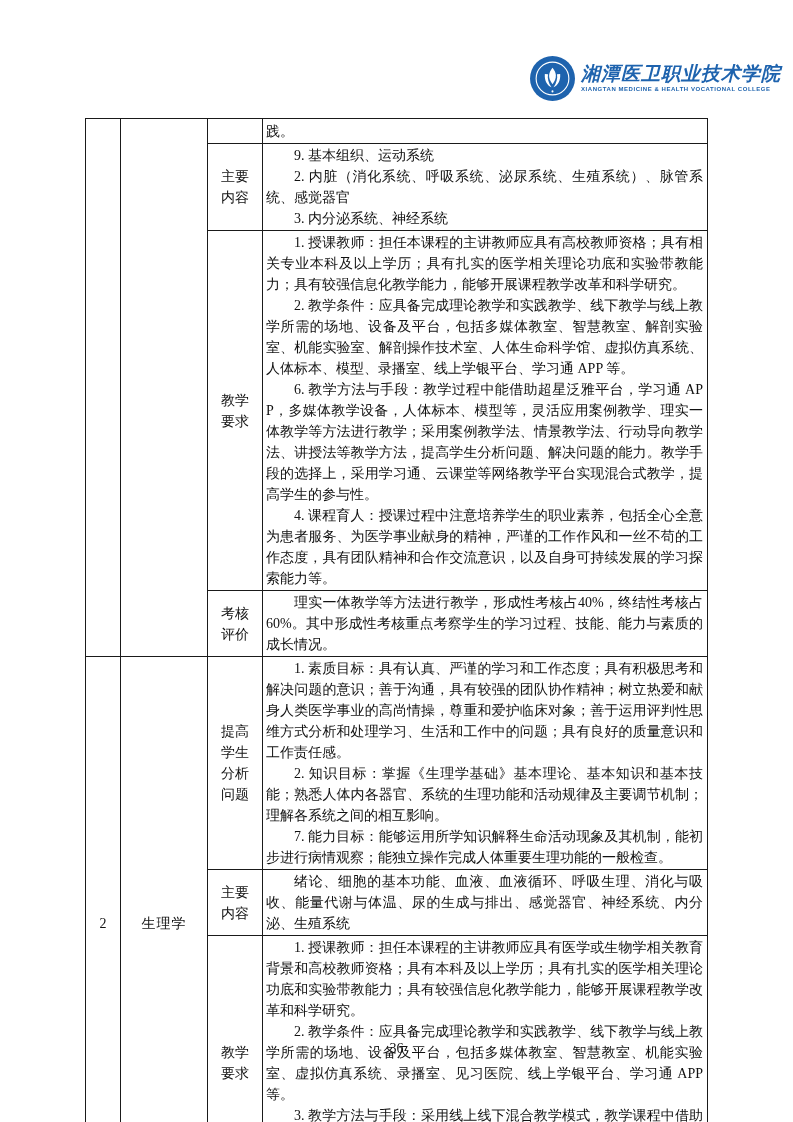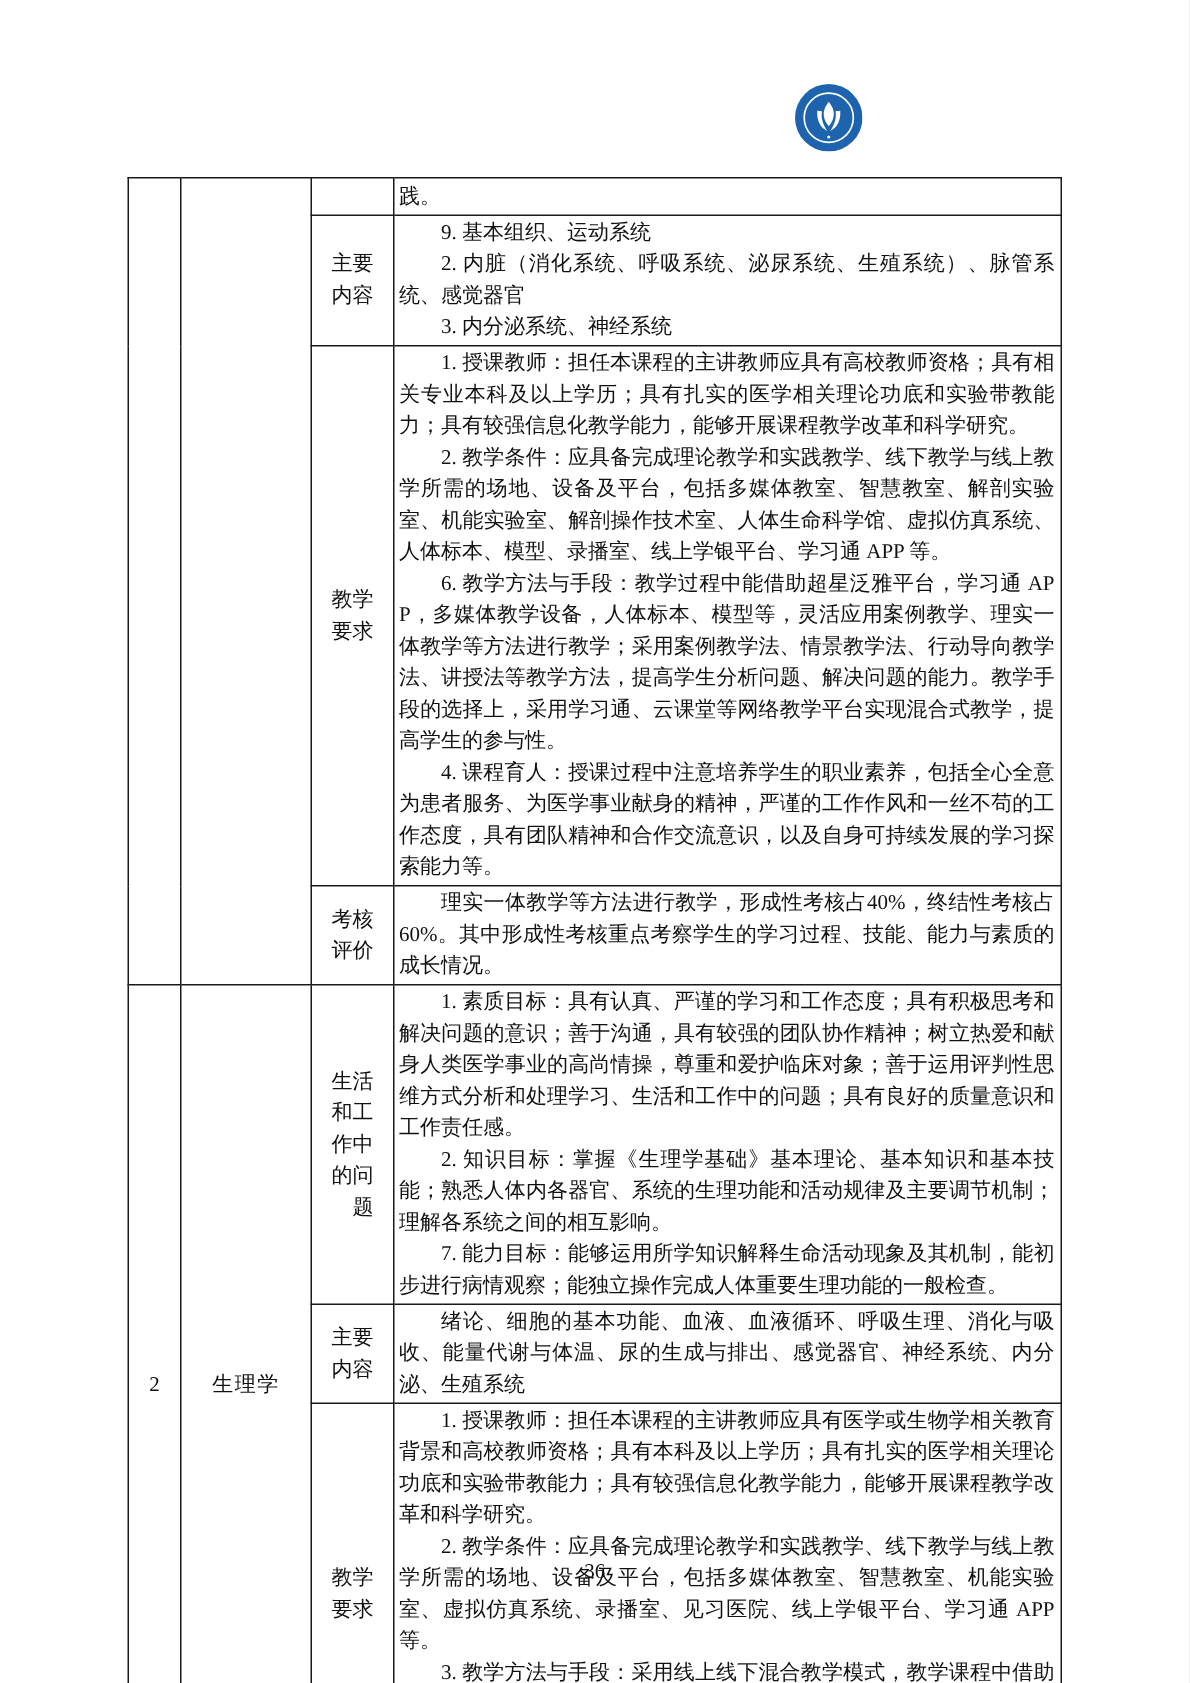--- a/index.html
+++ b/index.html
@@ -35,21 +35,21 @@
     position:absolute; left:85px; top:118px;
     width:622px; border-collapse:collapse; table-layout:fixed;
   }
   .course-table td {
     border:1px solid #1a1a1a;
     vertical-align:middle;
     font-size:14px; line-height:21px;
   }
   td.cell-num   { text-align:center; }
   td.cell-course{ text-align:center; letter-spacing:1px; }
-  td.cell-label { text-align:right; padding:2px 13px; word-break:break-all; }
+  td.cell-label { text-align:left; padding:2px 13px; word-break:break-all; }
   td.cell-content { padding:1px 4px 1px 3px; }
   .para { margin:0; text-indent:2em; word-break:break-all; text-align:justify; }
   .para.no-indent { text-indent:0; }
   tr.r1 { height:25px; }
   tr.r2 { height:85px; }
   tr.r3 { height:315px; }
   tr.r4 { height:47px; }
   tr.r5 { height:182px; }
   tr.r6 { height:38px; }
   tr.r7 { height:225px; }
@@ -66,20 +66,24 @@
 
   <div class="logo">
     <svg class="logo-emblem" viewBox="0 0 44 44" xmlns="http://www.w3.org/2000/svg" aria-hidden="true">
       <circle cx="22" cy="22" r="22" fill="#1e63ae"></circle>
       <circle cx="22" cy="22" r="16" fill="none" stroke="#ffffff" stroke-width="1.1"></circle>
       <path d="M22 11.5 C26 16.5 26.8 21.5 22 27.5 C17.2 21.5 18 16.5 22 11.5 Z" fill="#ffffff"></path>
       <path d="M14.5 17.5 C14 24 16.8 28.8 21 30.6 C18.2 26.5 16.8 22 17.6 17.8 Z" fill="#ffffff"></path>
       <path d="M29.5 17.5 C30 24 27.2 28.8 23 30.6 C25.8 26.5 27.2 22 26.4 17.8 Z" fill="#ffffff"></path>
       <circle cx="22" cy="34.6" r="1" fill="#ffffff"></circle>
     </svg>
+    <div class="logo-names">
+      <div class="logo-cn">湘潭医卫职业技术学院</div>
+      <div class="logo-en">XIANGTAN MEDICINE &amp; HEALTH VOCATIONAL COLLEGE</div>
+    </div>
   </div>
 
   <table class="course-table">
     <colgroup>
       <col style="width:35px">
         <col style="width:87px">
         <col style="width:55px">
         <col style="width:445px">
     </colgroup>
     <tbody>
@@ -112,21 +116,21 @@
       <tr class="r4">
         <td class="cell-label">考核评价</td>
         <td class="cell-content">
             <p class="para">理实一体教学等方法进行教学，形成性考核占40%，终结性考核占60%。其中形成性考核重点考察学生的学习过程、技能、能力与素质的成长情况。</p>
           </td>
       </tr>
 
       <tr class="r5">
         <td class="cell-num" rowspan="3">2</td>
         <td class="cell-course" rowspan="3">生理学</td>
-        <td class="cell-label">生活和工作中的问题</td>
+        <td class="cell-label">提高学生分析问题</td>
         <td class="cell-content">
             <p class="para">1. 素质目标：具有认真、严谨的学习和工作态度；具有积极思考和解决问题的意识；善于沟通，具有较强的团队协作精神；树立热爱和献身人类医学事业的高尚情操，尊重和爱护临床对象；善于运用评判性思维方式分析和处理学习、生活和工作中的问题；具有良好的质量意识和工作责任感。</p>
             <p class="para">2. 知识目标：掌握《生理学基础》基本理论、基本知识和基本技能；熟悉人体内各器官、系统的生理功能和活动规律及主要调节机制；理解各系统之间的相互影响。</p>
             <p class="para">7. 能力目标：能够运用所学知识解释生命活动现象及其机制，能初步进行病情观察；能独立操作完成人体重要生理功能的一般检查。</p>
           </td>
       </tr>
       <tr class="r6">
         <td class="cell-label">主要内容</td>
         <td class="cell-content">
             <p class="para">绪论、细胞的基本功能、血液、血液循环、呼吸生理、消化与吸收、能量代谢与体温、尿的生成与排出、感觉器官、神经系统、内分泌、生殖系统</p>

